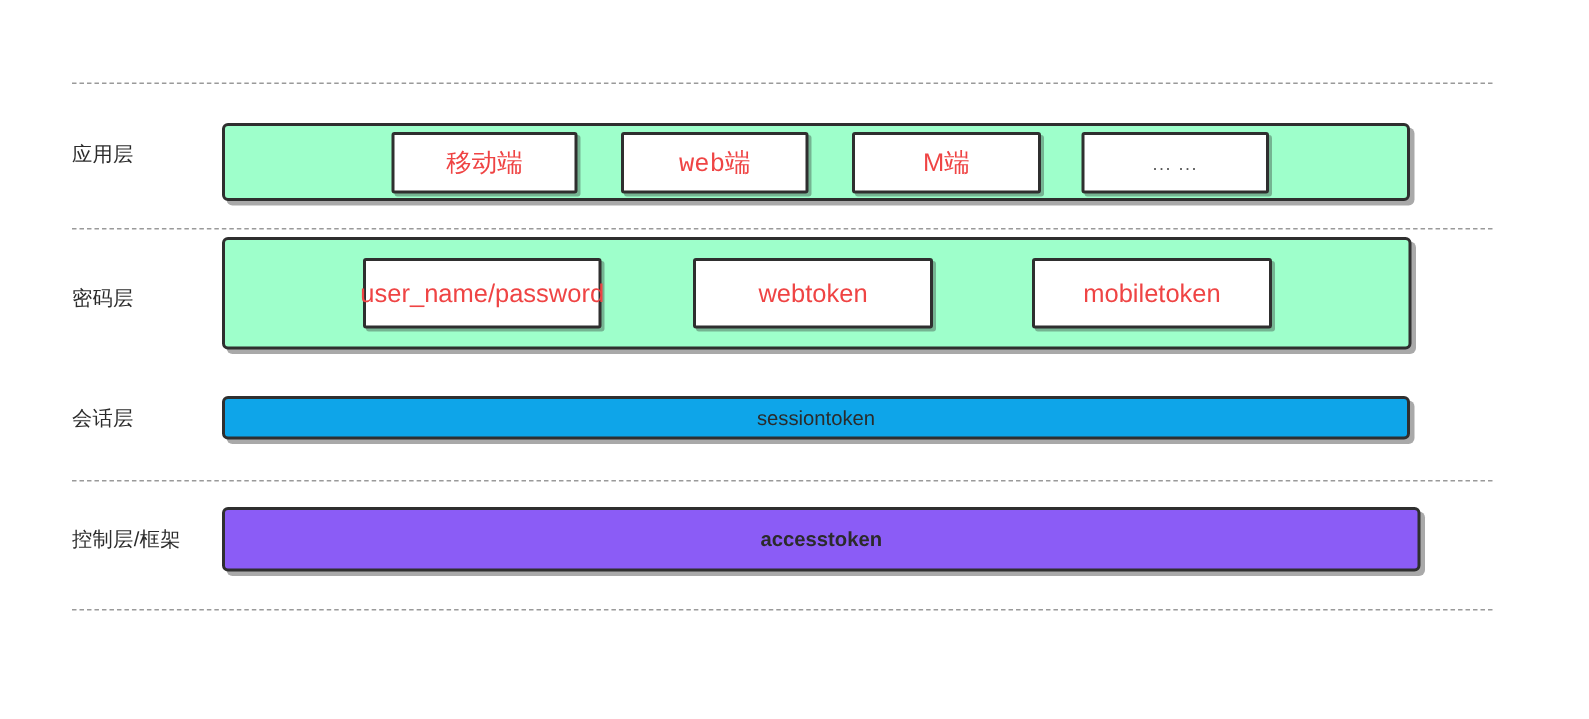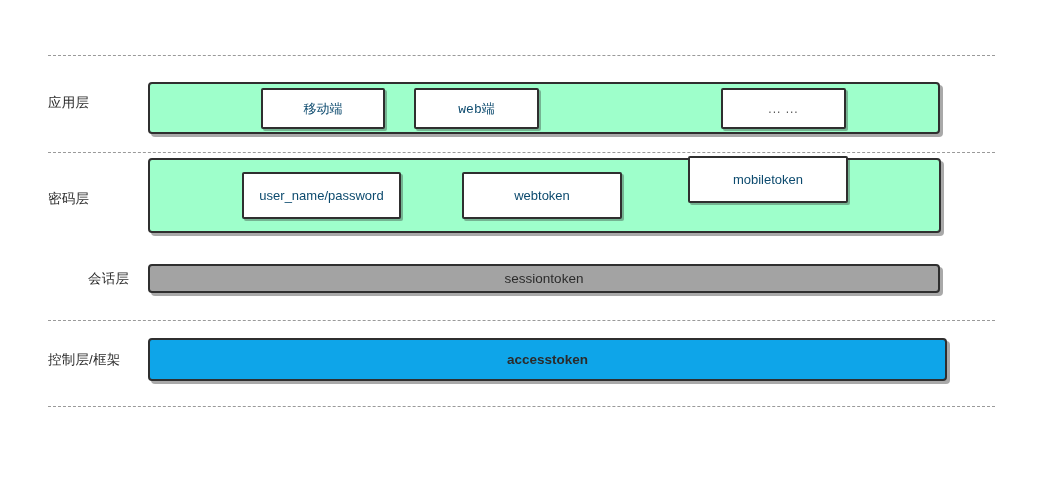--- a/index.html
+++ b/index.html
@@ -48,40 +48,40 @@
     box-sizing: border-box;
     border: 2px solid #2f2f2f;
     border-radius: 4px;
     box-shadow: 3px 3px 0 rgba(40,40,40,0.40);
   }
   .bar-app,
   .bar-pwd {
     background: #9EFFCB;
   }
   .bar-session {
-    background: #a3a3a3;
+    background: #0ea5e9;
     text-align: center;
   }
   .bar-control {
-    background: #0ea5e9;
+    background: #8b5cf6;
   }
 
   
   .node {
     position: absolute;
     box-sizing: border-box;
     background: #ffffff;
     border: 2px solid #2f2f2f;
     border-radius: 2px;
     box-shadow: 2px 2px 0 rgba(40,40,40,0.35);
     display: flex;
     align-items: center;
     justify-content: center;
-    font-size: 13px;
-    color: #0c4a6e;
+    font-size: 17px;
+    color: #ef4444;
     white-space: nowrap;
   }
   .node.dots {
     font-size: 12px;
     letter-spacing: 1px;
     color: #555;
   }
 
   
   .bar-text {
@@ -105,40 +105,41 @@
 
   <div class="divider" style="top:55px;"></div>
   <div class="divider" style="top:152px;"></div>
   <div class="divider" style="top:320px;"></div>
   <div class="divider" style="top:406px;"></div>
 
   <div class="layer-label" style="top:96px;">应用层</div>
 
   <div class="layer-label" style="top:192px;font-family:Liberation Serif, serif;">密码层</div>
 
-  <div class="layer-label" style="top:272px;margin-left:40px;">会话层</div>
+  <div class="layer-label" style="top:272px;">会话层</div>
 
   <div class="layer-label" style="top:353px;">控制层/框架</div>
 
   <div class="bar bar-app" style="left:148px; top:82px; width:792px; height:52px;"></div>
 
   <div class="node" style="left:261px; top:88px; width:124px; height:41px;">移动端</div>
 
   <div class="node" style="left:414px; top:88px; width:125px; height:41px;font-family:Liberation Mono, monospace;">web端</div>
 
+  <div class="node" style="left:568px; top:88px; width:126px; height:41px;">M端</div>
 
   <div class="node dots" style="left:721px; top:88px; width:125px; height:41px;">... ...</div>
 
   <div class="bar bar-pwd" style="left:148px; top:158px; width:793px; height:75px;"></div>
 
   <div class="node" style="left:242px; top:172px; width:159px; height:47px;">user_name/password</div>
 
   <div class="node" style="left:462px; top:172px; width:160px; height:47px;text-align:right;">webtoken</div>
 
-  <div class="node" style="left:688px; top:156px; width:160px; height:47px;">mobiletoken</div>
+  <div class="node" style="left:688px; top:172px; width:160px; height:47px;">mobiletoken</div>
 
   <div class="bar bar-session" style="left:148px; top:264px; width:792px; height:29px;">
     <span class="bar-text">sessiontoken</span>
   </div>
 
   <div class="bar bar-control" style="left:148px; top:338px; width:799px; height:43px;">
     <span class="bar-text bold">accesstoken</span>
   </div>
 
 </div>

